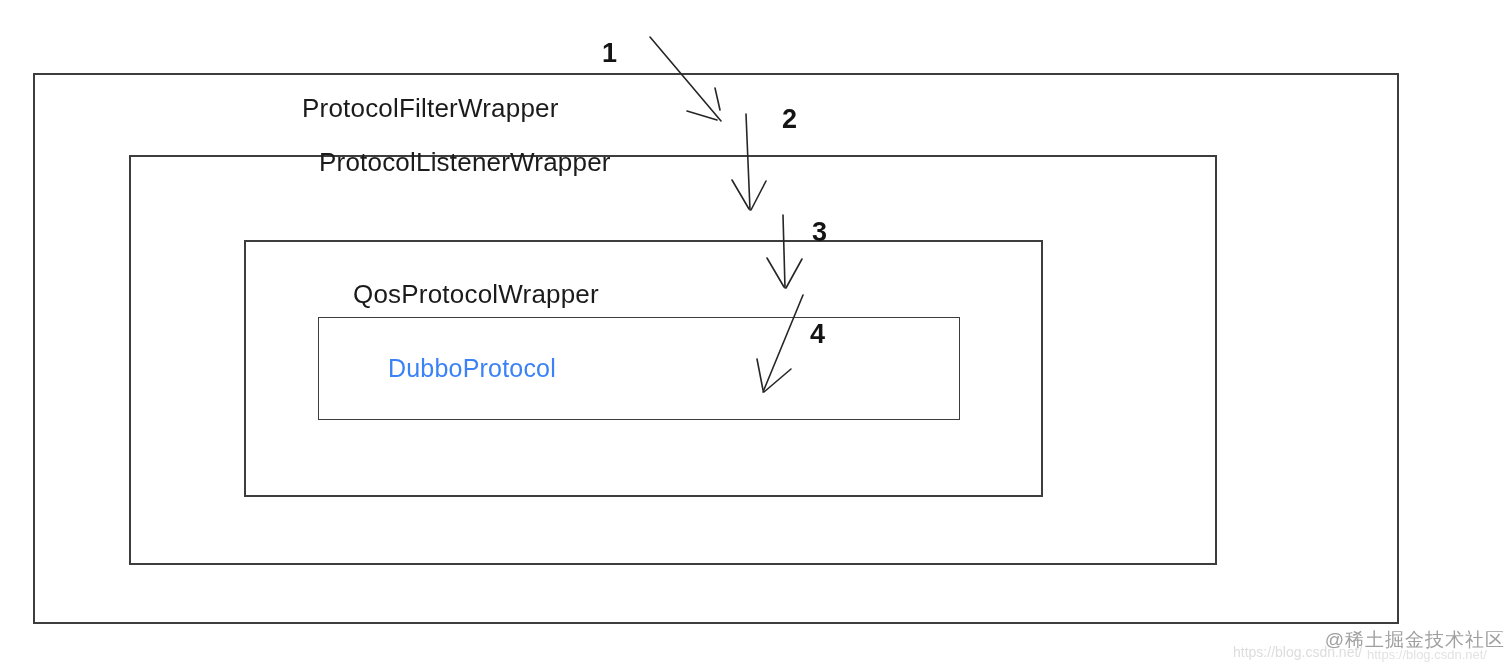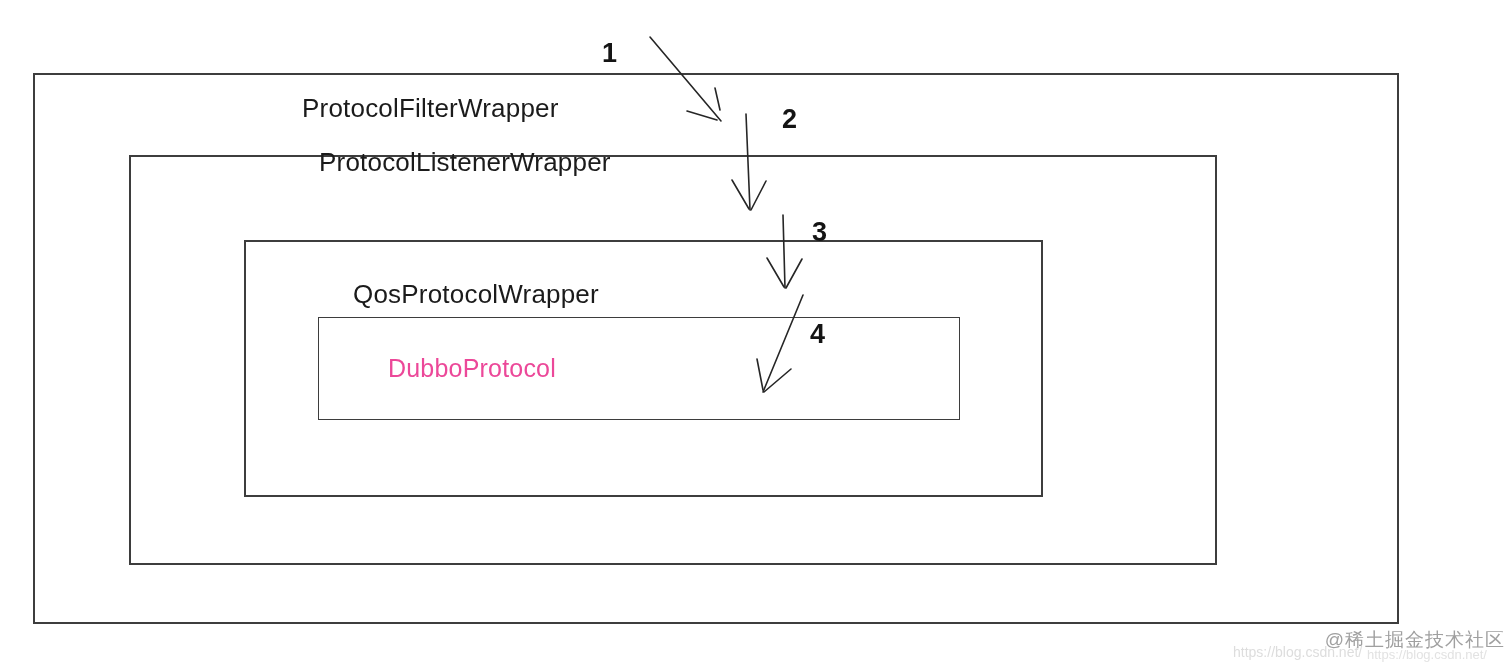--- a/index.html
+++ b/index.html
@@ -27,21 +27,21 @@
   .box-label {
     position: absolute;
     font-size: 26px;
     color: #1b1b1b;
     white-space: nowrap;
     letter-spacing: 0.2px;
   }
   #label-filter   { left: 290px; top: 93px; margin-left: 12px;  }
   #label-listener { left: 295px; top: 147px; margin-left: 24px; }
   #label-qos      { left: 353px; top: 265px; margin-top: 14px; }
-  #label-dubbo    { left: 388px; top: 354px; color: #ec4899; font-size: 25px; }
+  #label-dubbo    { left: 388px; top: 354px; color: #3b82f6; font-size: 25px; }
 
   .step-num {
     position: absolute;
     font-size: 27px;
     font-weight: 600;
     color: #141414;
   }
   #step-1 { left: 602px; top: 38px;  }
   #step-2 { left: 782px; top: 104px; }
   #step-3 { left: 812px; top: 217px; }

